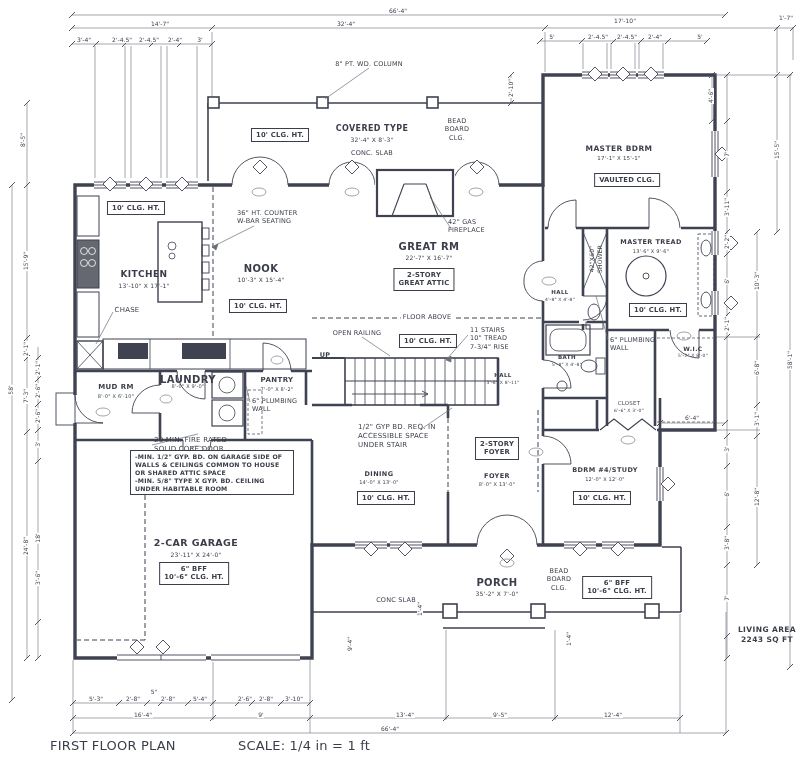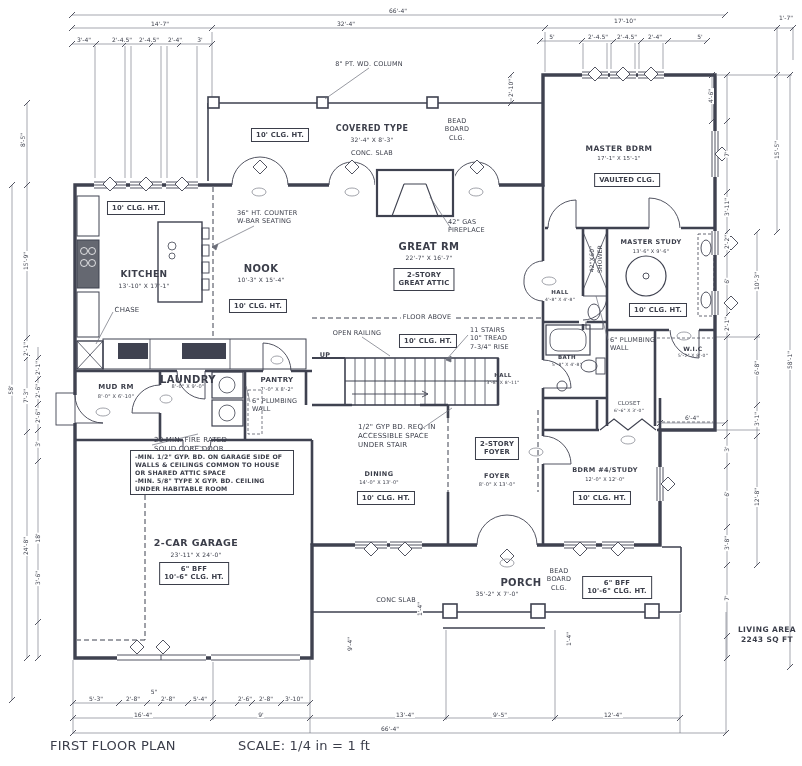--- a/index.html
+++ b/index.html
@@ -332,21 +332,21 @@
     </div>
     <div class="lbl la" style="left: 470px; top: 326px; font-size: 6.5px;">
       <div>11 STAIRS</div>
       <div>10" TREAD</div>
       <div>7-3/4" RISE</div>
     </div>
     <div class="lbl" style="left: 325px; top: 351px; font-size: 6.5px; transform: translateX(-50%); font-weight: bold;">
       <div>UP</div>
     </div>
     <div class="lbl b" style="left: 651px; top: 238px; font-size: 6.5px; transform: translateX(-50%);">
-      <div>MASTER STUDY</div>
+      <div>MASTER TREAD</div>
     </div>
     <div class="lbl" style="left: 651px; top: 248px; font-size: 5px; transform: translateX(-50%);">
       <div>13'-6" X 9'-6"</div>
     </div>
     <div class="lbl" style="left: 596px; top: 259px; font-size: 6px; transform: translate(-50%, -50%) rotate(-90deg);">
       <div>42"X60"</div>
       <div>SHOWER</div>
     </div>
     <div class="lbl bx" style="left: 658px; top: 303px; transform: translateX(-50%);">
       <div>10' CLG. HT.</div>
@@ -454,21 +454,21 @@
     </div>
     <div class="lbl b" style="left: 605px; top: 466px; font-size: 6.5px; transform: translateX(-50%);">
       <div>BDRM #4/STUDY</div>
     </div>
     <div class="lbl" style="left: 605px; top: 476px; font-size: 5px; transform: translateX(-50%);">
       <div>12'-0" X 12'-0"</div>
     </div>
     <div class="lbl bx" style="left: 602px; top: 491px; transform: translateX(-50%);">
       <div>10' CLG. HT.</div>
     </div>
-    <div class="lbl b" style="left: 497px; top: 576px; font-size: 10px; transform: translateX(-50%); margin-left: 24px;">
+    <div class="lbl b" style="left: 497px; top: 576px; font-size: 10px; transform: translateX(-50%);">
       <div>PORCH</div>
     </div>
     <div class="lbl" style="left: 497px; top: 590px; font-size: 6px; transform: translateX(-50%);">
       <div>35'-2" X 7'-0"</div>
     </div>
     <div class="lbl" style="left: 396px; top: 596px; font-size: 6.5px; transform: translateX(-50%);">
       <div>CONC SLAB</div>
     </div>
     <div class="lbl" style="left: 559px; top: 567px; font-size: 6.5px; transform: translateX(-50%);">
       <div>BEAD</div>

